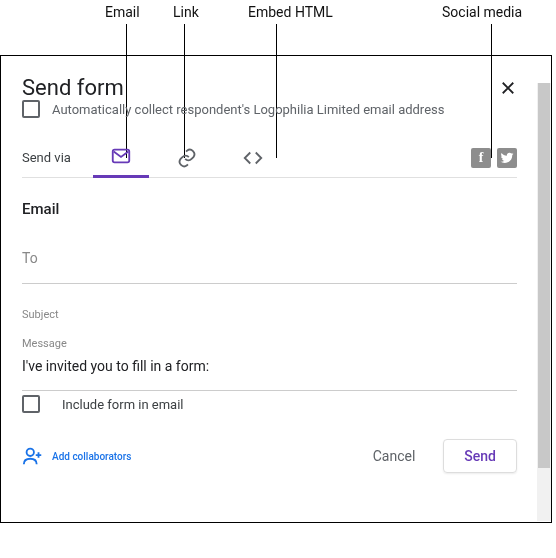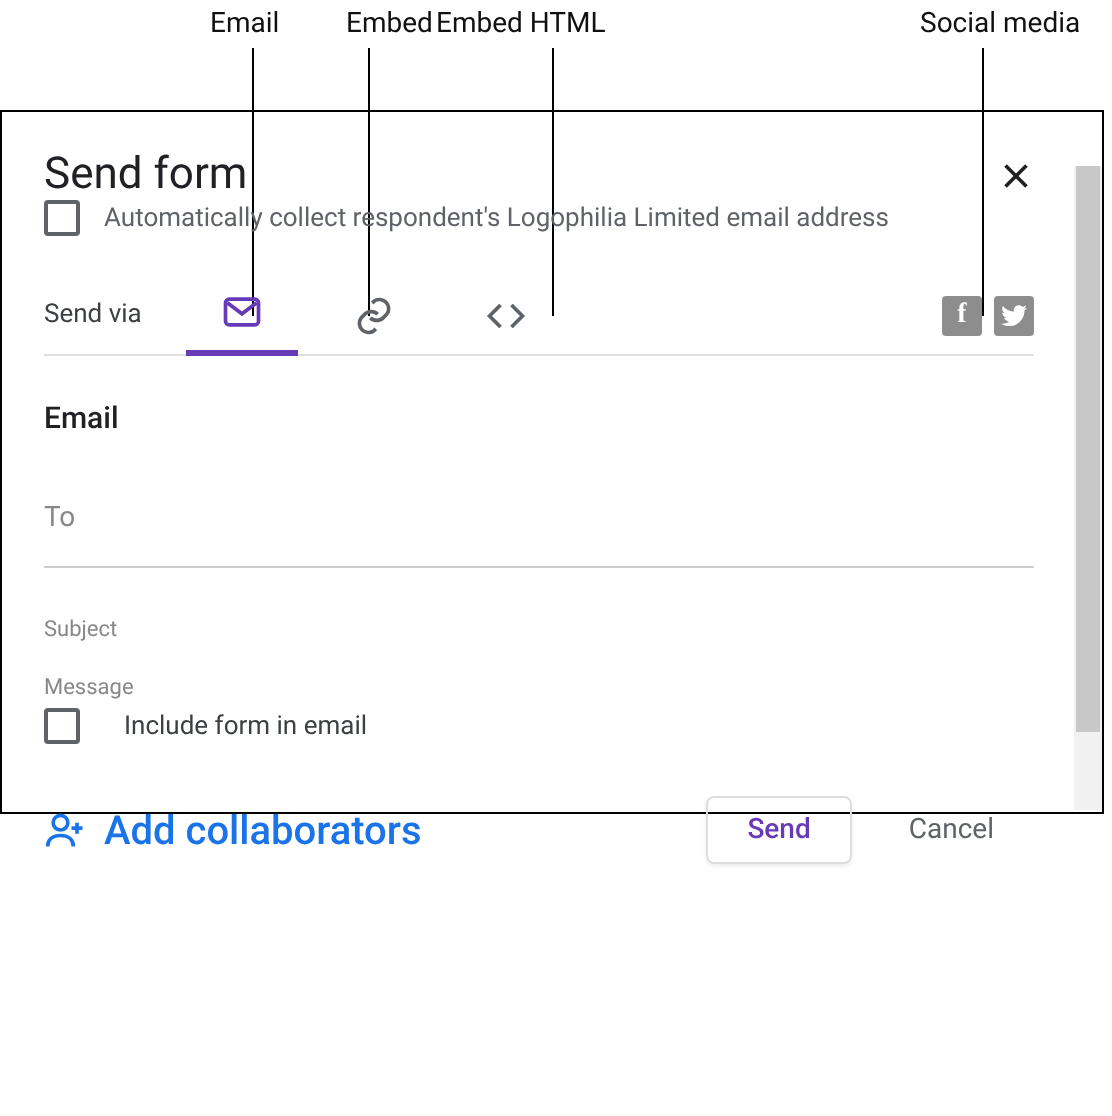--- a/index.html
+++ b/index.html
@@ -22,21 +22,21 @@
   }
   .ann-line {
     position: absolute;
     width: 1px;
     background: #000;
     top: 24px;
   }
   .dialog {
     border: 1px solid #000;
     margin: 0 4px 0 0;
-    height: 352px;
+    height: 468px;
     position: relative;
   }
   .scrollbar {
     position: absolute;
     right: 0;
     top: 27px;
     bottom: 1px;
     width: 14px;
     background: #f1f1f1;
   }
@@ -167,21 +167,21 @@
   }
   .include-text { font-size: 13px; color: #3c4043; }
   .footer {
     display: flex;
     align-items: center;
     margin-top: 26px;
     gap: 8px;
   }
   .collab {
     display: flex; align-items: center; gap: 8px;
-    color: #1a73e8; font-size: 20px; font-weight: 500;
+    color: #1a73e8; font-size: 10px; font-weight: 500;
   }
   .btn {
     font-size: 14px;
     padding: 8px 20px;
     background: none;
     border: none;
     color: #5f6368;
     cursor: pointer;
     font-family: inherit;
   }
@@ -191,23 +191,23 @@
     box-shadow: 0 1px 2px rgba(0,0,0,0.08);
     color: #673ab7;
     font-weight: 500;
   }
 </style>
 </head>
 <body>
 
 <div class="annotations">
   <span class="ann" style="left:105px">Email</span>
-  <span class="ann" style="left:173px">Embed</span>
-  <span class="ann" style="left:218px">Embed HTML</span>
-  <span class="ann" style="left:460px">Social media</span>
+  <span class="ann" style="left:173px">Link</span>
+  <span class="ann" style="left:248px">Embed HTML</span>
+  <span class="ann" style="left:442px">Social media</span>
   <div class="ann-line" style="left:126px;height:134px"></div>
   <div class="ann-line" style="left:184px;height:134px"></div>
   <div class="ann-line" style="left:276px;height:134px"></div>
   <div class="ann-line" style="left:491px;height:134px"></div>
 </div>
 
 <div class="dialog">
   <div class="scrollbar">
     <div class="scrollbar-thumb"></div>
   </div>
@@ -267,35 +267,36 @@
         <span class="field-value"></span>
       </div>
     </div>
 
     <div class="field">
       <span class="field-label">Subject</span>
     </div>
 
     <div class="field" style="margin-top:16px">
       <span class="field-label">Message</span>
+      <div class="underline field-value">I've invited you to fill in a form:</div>
     </div>
 
     <div class="include-row">
       <div class="checkbox"></div>
       <div class="include-text">Include form in email</div>
     </div>
 
     <div class="footer">
       <div class="collab">
         <svg width="22" height="22" viewBox="0 0 24 24">
           <circle cx="9" cy="8" r="4" fill="none" stroke="#1a73e8" stroke-width="2"></circle>
           <path d="M2 21c0-4 3-6 7-6s7 2 7 6" fill="none" stroke="#1a73e8" stroke-width="2"></path>
           <path d="M18 8v6M15 11h6" stroke="#1a73e8" stroke-width="2"></path>
         </svg>
         <span>Add collaborators</span>
       </div>
       <div class="spacer"></div>
+      <button class="btn">Cancel</button>
       <button class="btn btn-send">Send</button>
-      <button class="btn">Cancel</button>
     </div>
 
   </div>
 </div>
 
 </body></html>

